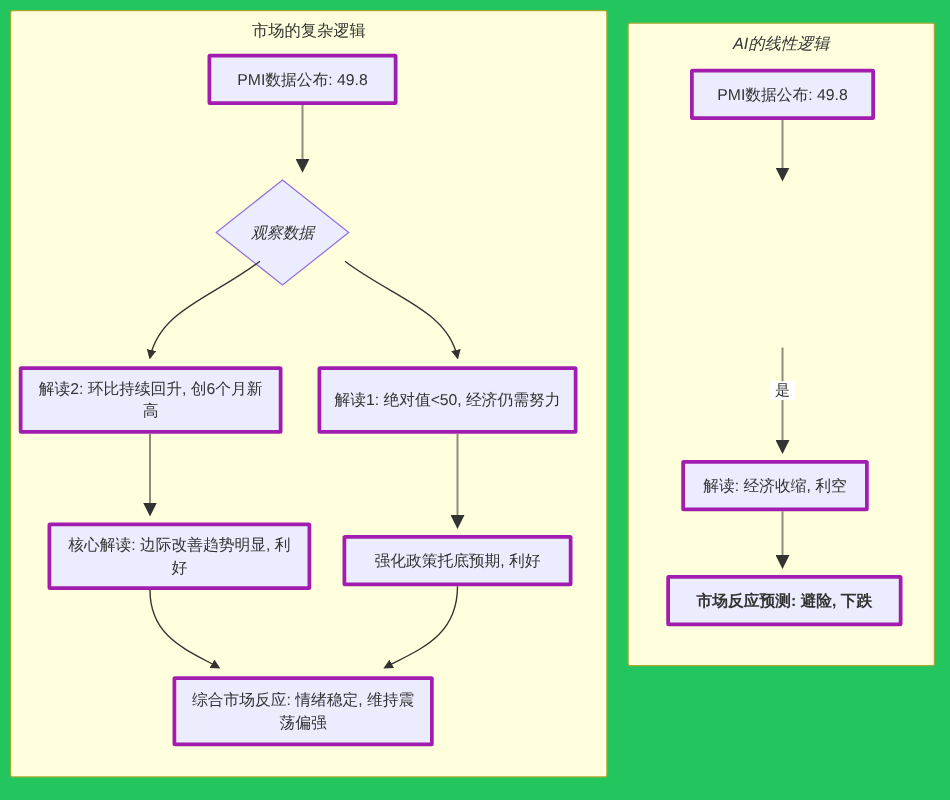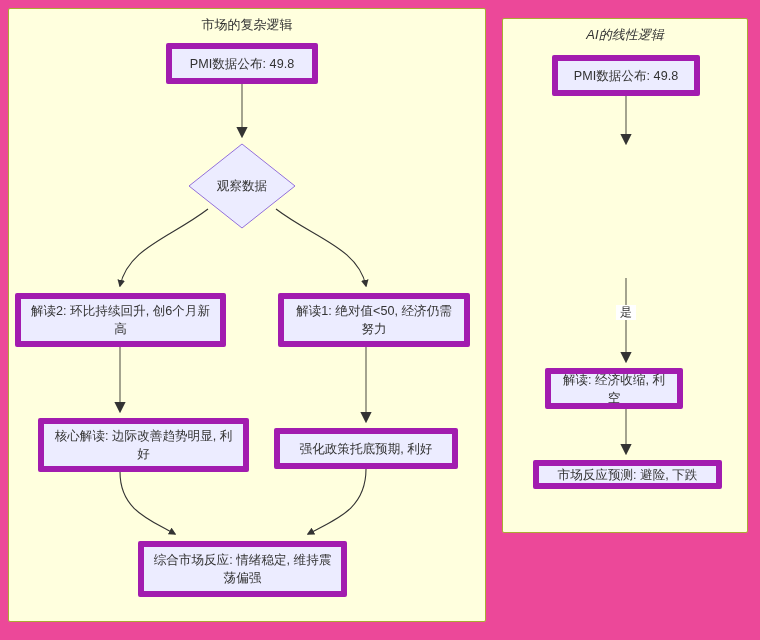--- a/index.html
+++ b/index.html
@@ -10,21 +10,21 @@
   body {
     width: 760px;
     height: 640px;
     font-family: "Liberation Sans", "DejaVu Sans", sans-serif;
     overflow: hidden;
   }
   #canvas {
     position: relative;
     width: 760px;
     height: 640px;
-    background: #ec4899;
+    background: #22c55e;
   }
   .subgraph {
     position: absolute;
     background: #ffffde;
     border: 1px solid #aaaa33;
     border-radius: 2px;
     box-sizing: border-box;
   }
   .subgraph-title {
     position: absolute;
@@ -33,21 +33,21 @@
     text-align: center;
     font-size: 13px;
     color: #333333;
     line-height: 16px;
     white-space: nowrap;
   }
   .node {
     position: absolute;
     box-sizing: border-box;
     background: #ececff;
-    border: 6px solid #a21caf;
+    border: 3px solid #a21caf;
     border-radius: 2px;
     display: flex;
     align-items: center;
     justify-content: center;
     text-align: center;
     font-size: 12.6px;
     color: #333333;
     line-height: 18px;
     padding: 2px 8px;
   }
@@ -102,32 +102,32 @@
 <div id="canvas">
 
   <div class="subgraph" style="left:8px; top:8px; width:478px; height:614px;">
     <div class="subgraph-title" style="top:8px;">市场的复杂逻辑</div>
   </div>
 
   <div class="node" style="left:166px; top:43px; width:152px; height:41px;">
     <span class="node-text">PMI数据公布: 49.8</span>
   </div>
 
-  <div class="diamond-wrap" style="left:188px; top:143px; width:108px; height:86px;">
+  <div class="diamond-wrap" style="left:172px; top:143px; width:108px; height:86px;font-style:italic;">
     <svg class="diamond-shape" viewBox="0 0 108 86" preserveAspectRatio="none">
       <polygon points="54,1 107,43 54,85 1,43" fill="#ececff" stroke="#9370db" stroke-width="1"></polygon>
     </svg>
     <span class="diamond-label">观察数据</span>
   </div>
 
   <div class="node" style="left:15px; top:293px; width:211px; height:54px;text-align:center;">
     <span class="node-text">解读2: 环比持续回升, 创6个月新高</span>
   </div>
 
-  <div class="node" style="left:278px; top:293px; width:192px; height:54px;">
+  <div class="node" style="left:254px; top:293px; width:208px; height:54px;">
     <span class="node-text">解读1: 绝对值&lt;50, 经济仍需努力</span>
   </div>
 
   <div class="node" style="left:15px; top:418px; width:211px; height:54px;margin-left:23px;">
     <span class="node-text">核心解读: 边际改善趋势明显, 利好</span>
   </div>
 
   <div class="node" style="left:274px; top:428px; width:184px; height:41px;">
     <span class="node-text">强化政策托底预期, 利好</span>
   </div>
@@ -140,25 +140,25 @@
     <div class="subgraph-title" style="top:8px;font-style:italic;">AI的线性逻辑</div>
   </div>
 
   <div class="node" style="left:552px; top:55px; width:148px; height:41px;">
     <span class="node-text">PMI数据公布: 49.8</span>
   </div>
 
 
   <div class="edge-label" style="left:616px; top:305px; width:16px;">是</div>
 
-  <div class="node" style="left:545px; top:368px; width:138px; height:41px;">
+  <div class="node" style="left:545px; top:368px; width:150px; height:41px;">
     <span class="node-text">解读: 经济收缩, 利空</span>
   </div>
 
-  <div class="node" style="left:533px; top:460px; width:189px; height:29px;">
+  <div class="node" style="left:533px; top:460px; width:189px; height:41px;font-weight:bold;">
     <span class="node-text">市场反应预测: 避险, 下跌</span>
   </div>
 
   <svg class="edge-layer" viewBox="0 0 760 640">
     <defs>
       <marker id="arrow" viewBox="0 0 10 10" refX="8" refY="5" markerWidth="7" markerHeight="7" orient="auto-start-reverse">
         <path d="M 0 0 L 10 5 L 0 10 z" fill="#333333"></path>
       </marker>
     </defs>
 

